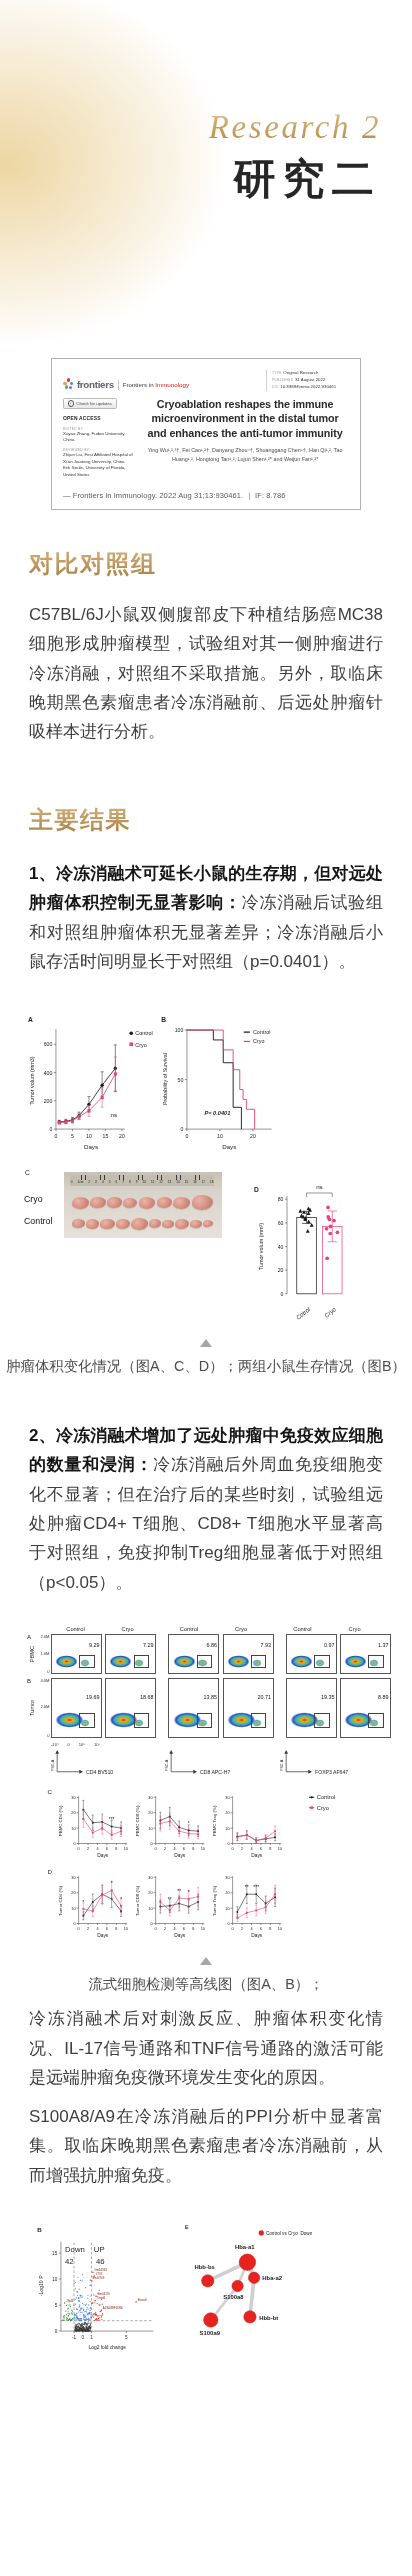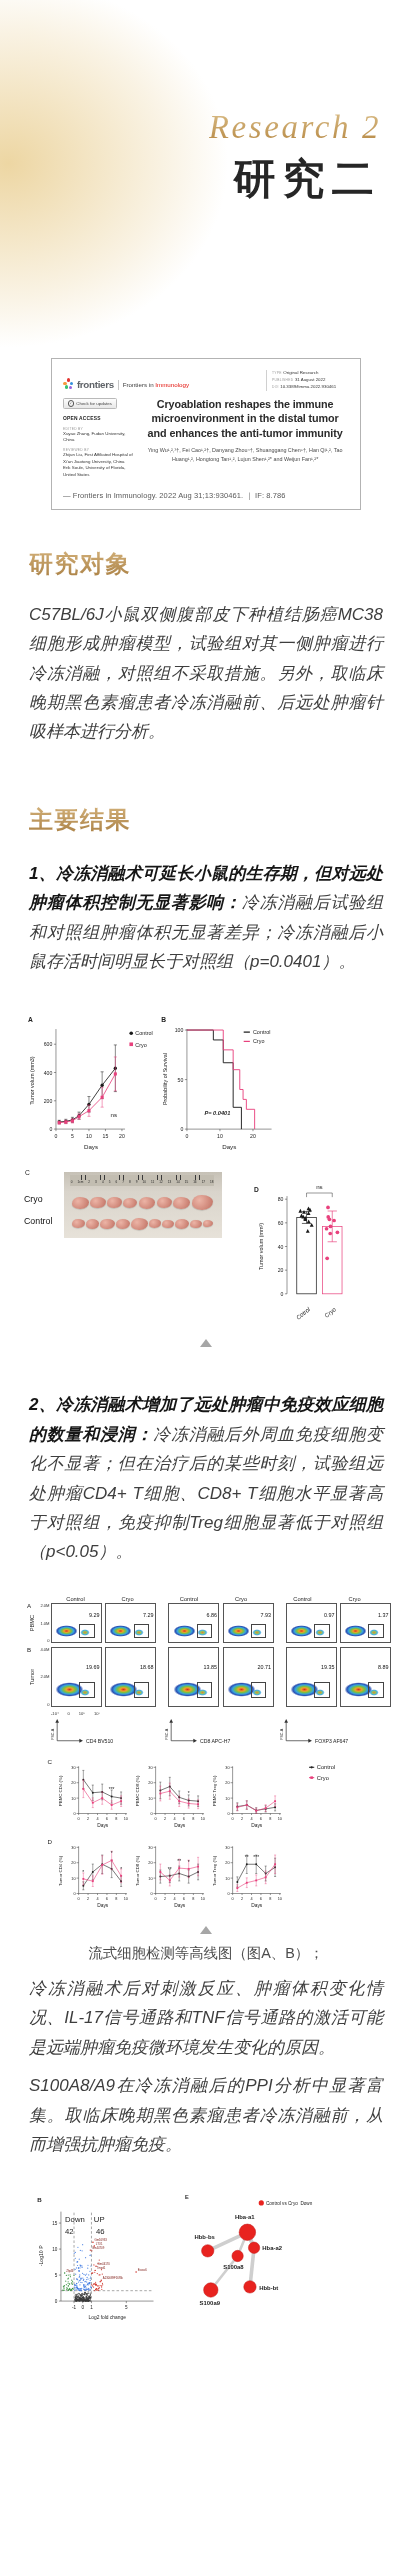--- a/index.html
+++ b/index.html
@@ -29,21 +29,21 @@
   .pc-oa{font-size:4.9px;font-weight:700;color:#222;margin-top:7.2px;letter-spacing:0.2px;}
   .pc-block{margin-top:5.2px;}
   .pc-block .lbl{font-size:3.3px;color:#9a9a9a;letter-spacing:0.3px;}
   .pc-block .val{font-size:4.4px;color:#333;line-height:1.45;}
   .pc-right{flex:1;padding-left:7.2px;text-align:center;}
   .pc-title{font-size:10.8px;font-weight:700;color:#2b2b2b;line-height:1.32;letter-spacing:-0.1px;}
   .pc-authors{font-size:5.4px;color:#4a4a4a;line-height:1.6;margin-top:6.2px;}
   .pc-cite{font-size:7.5px;color:#5a5a5a;margin-top:13px;letter-spacing:0.1px;}
   
   .goldhead{font-family:"Liberation Serif",serif;font-size:24px;font-weight:700;letter-spacing:1.5px;color:#bd9357;background:linear-gradient(180deg,#d4b27b,#a87e42);-webkit-background-clip:text;background-clip:text;-webkit-text-fill-color:transparent;margin:0 29px;display:inline-block;}
-  .para{font-size:17px;line-height:1.73;color:#3e3e3e;text-align:justify;margin:0 29px;font-style:italic;}
+  .para{font-size:17px;line-height:1.73;color:#3e3e3e;text-align:justify;margin:0 29px;}
   .para b{color:#161616;font-weight:700;}
   .figcap{text-align:center;color:#4c4c4c;font-size:14.4px;line-height:1.55;}
   .tri{width:0;height:0;border-left:6.7px solid transparent;border-right:6.7px solid transparent;border-bottom:8.8px solid #a6a6a6;margin:0 auto 8.2px auto;}
   svg text{font-family:"Liberation Sans",sans-serif;}
   
   .fig1c{position:relative;width:227px;height:77px;}
   .fig1c .pl{position:absolute;left:1px;top:0;font-size:6.7px;color:#222;}
   .fig1c .rowlab{position:absolute;font-size:8.8px;color:#111;}
   .photo{position:absolute;left:40px;top:3.1px;width:158px;height:66px;background:linear-gradient(180deg,#c6c1b6 0%,#d9d4cb 30%,#e7e2d9 100%);}
   .ruler{position:absolute;top:3.6px;left:6.2px;width:144px;height:10.8px;background:#c2bdb1;}
@@ -127,21 +127,21 @@
     </div>
     <div class="pc-right">
       <div class="pc-title">Cryoablation reshapes the immune microenvironment in the distal tumor and enhances the anti-tumor immunity</div>
       <div class="pc-authors">Ying Wu¹,²,³†, Fei Cao¹,²†, Danyang Zhou⁴†, Shuanggang Chen⁵†, Han Qi¹,², Tao Huang¹,², Hongtong Tan¹,², Lujun Shen¹,²* and Weijun Fan¹,²*</div>
     </div>
   </div>
   <div class="pc-cite">— Frontiers in Immunology. 2022 Aug 31;13:930461.  ｜ IF: 8.786</div>
 </div>
 
 <div style="margin-top:38px;">
-  <div class="goldhead">研究对象</div>
+  <div class="goldhead">对比对照组</div>
   <p class="para" style="margin-top:19.6px;">C57BL/6J小鼠双侧腹部皮下种植结肠癌MC38细胞形成肿瘤模型，试验组对其一侧肿瘤进行冷冻消融，对照组不采取措施。另外，取临床晚期黑色素瘤患者冷冻消融前、后远处肿瘤针吸样本进行分析。</p>
 </div>
 
 <div style="margin-top:57px;">
   <div class="goldhead">主要结果</div>
 
   <p class="para" style="margin-top:23px;"><b>1、冷冻消融术可延长小鼠的生存期，但对远处肿瘤体积控制无显著影响：</b><span>冷冻消融后试验组和对照组肿瘤体积无显著差异；冷冻消融后小鼠存活时间明显长于对照组（p=0.0401）。</span></p>
 
   
   <div id="fig1" style="margin-top:23px;">
@@ -362,20 +362,21 @@
           <line x1="108" y1="46" x2="108" y2="54" stroke="#333" stroke-width="1"></line>
           <line x1="158" y1="46" x2="158" y2="54" stroke="#333" stroke-width="1"></line>
           <line x1="108" y1="46" x2="158" y2="46" stroke="#333" stroke-width="1"></line>
           <text x="133" y="38" font-size="12" fill="#222" text-anchor="middle">ns</text>
           <text x="24" y="150" font-size="10.5" fill="#222" text-anchor="middle" transform="rotate(-90 24 150)">Tumor volum (mm³)</text>
         </svg>
       </div>
     </div>
   <div class="figcap" style="margin-top:15.5px;">
     <div class="tri"></div>
+    <div>肿瘤体积变化情况（图A、C、D）；两组小鼠生存情况（图B）</div>
   </div>
 
   <p class="para" style="margin-top:43px;"><b>2、冷冻消融术增加了远处肿瘤中免疫效应细胞的数量和浸润：</b><span>冷冻消融后外周血免疫细胞变化不显著；但在治疗后的某些时刻，试验组远处肿瘤CD4+ T细胞、CD8+ T细胞水平显著高于对照组，免疫抑制Treg细胞显著低于对照组（p&lt;0.05）。</span></p>
 
   
   <div id="fig2" class="fig2" style="margin-top:29px;">
       <div class="fhead">
         <span style="width: 49px; margin-right: 3.1px;">Control</span>
         <span style="width: 49px; margin-right: 12.4px;">Cryo</span>
         <span style="width: 49px; margin-right: 3.1px;">Control</span>

